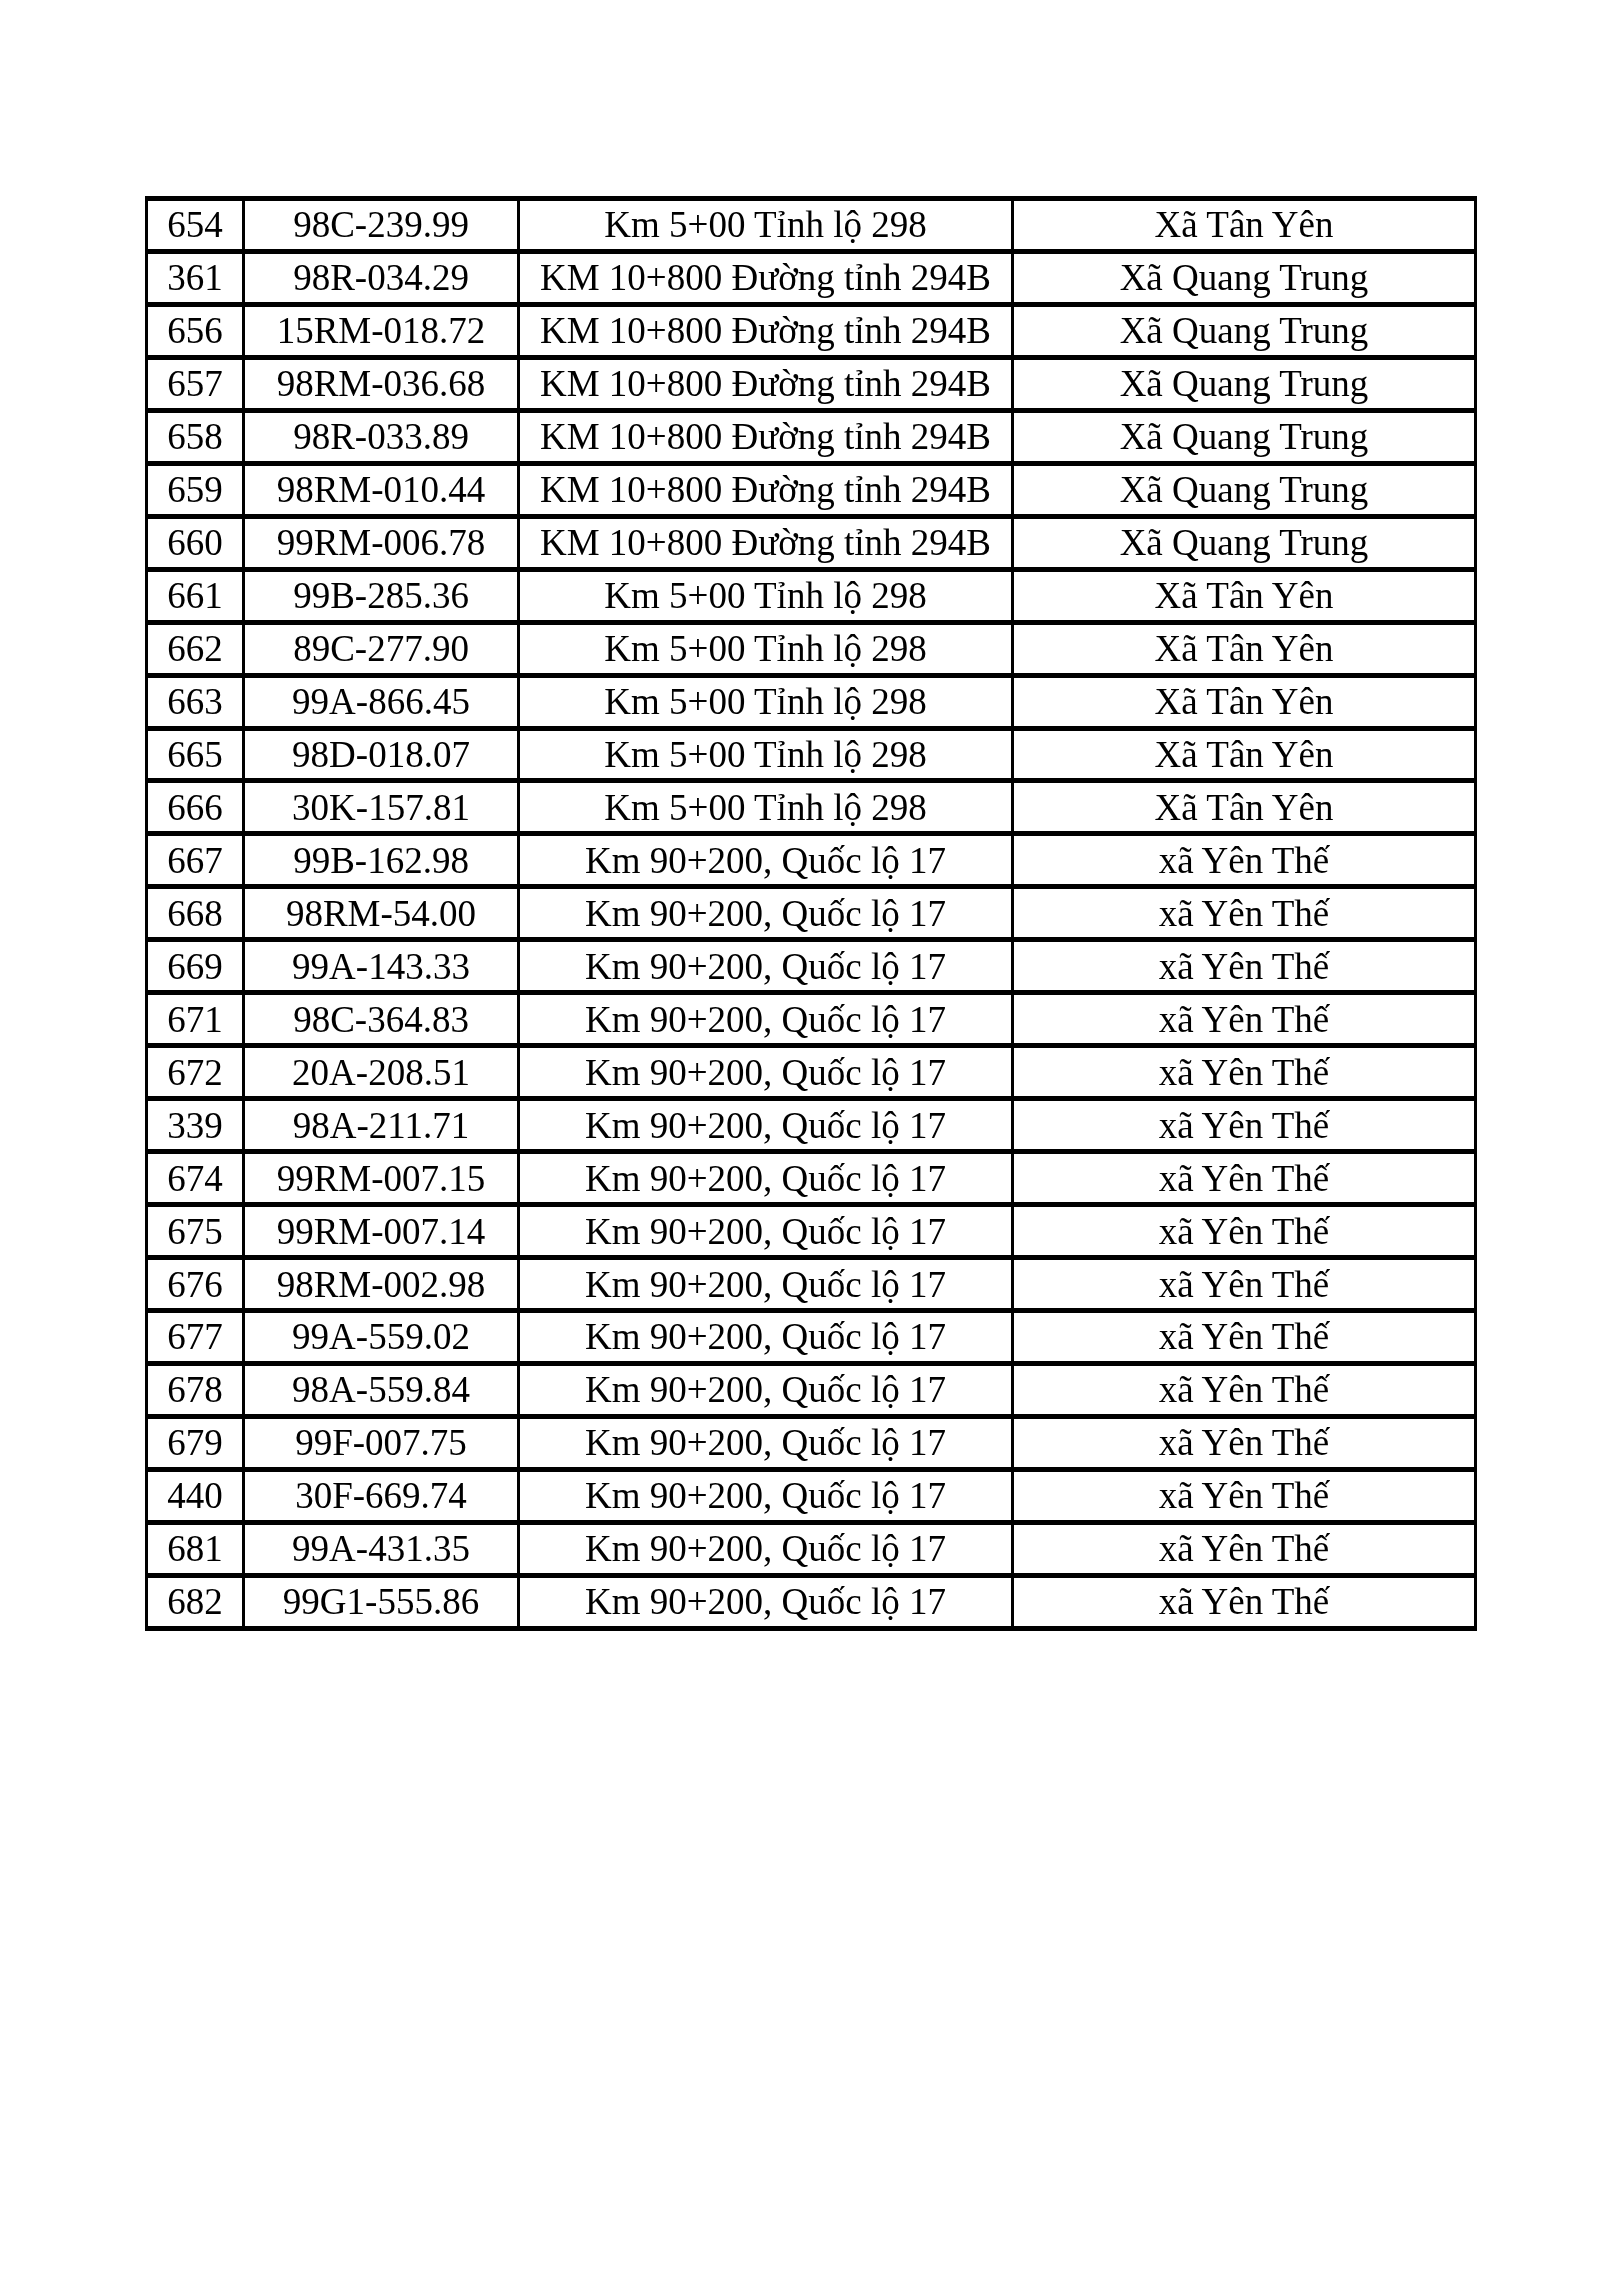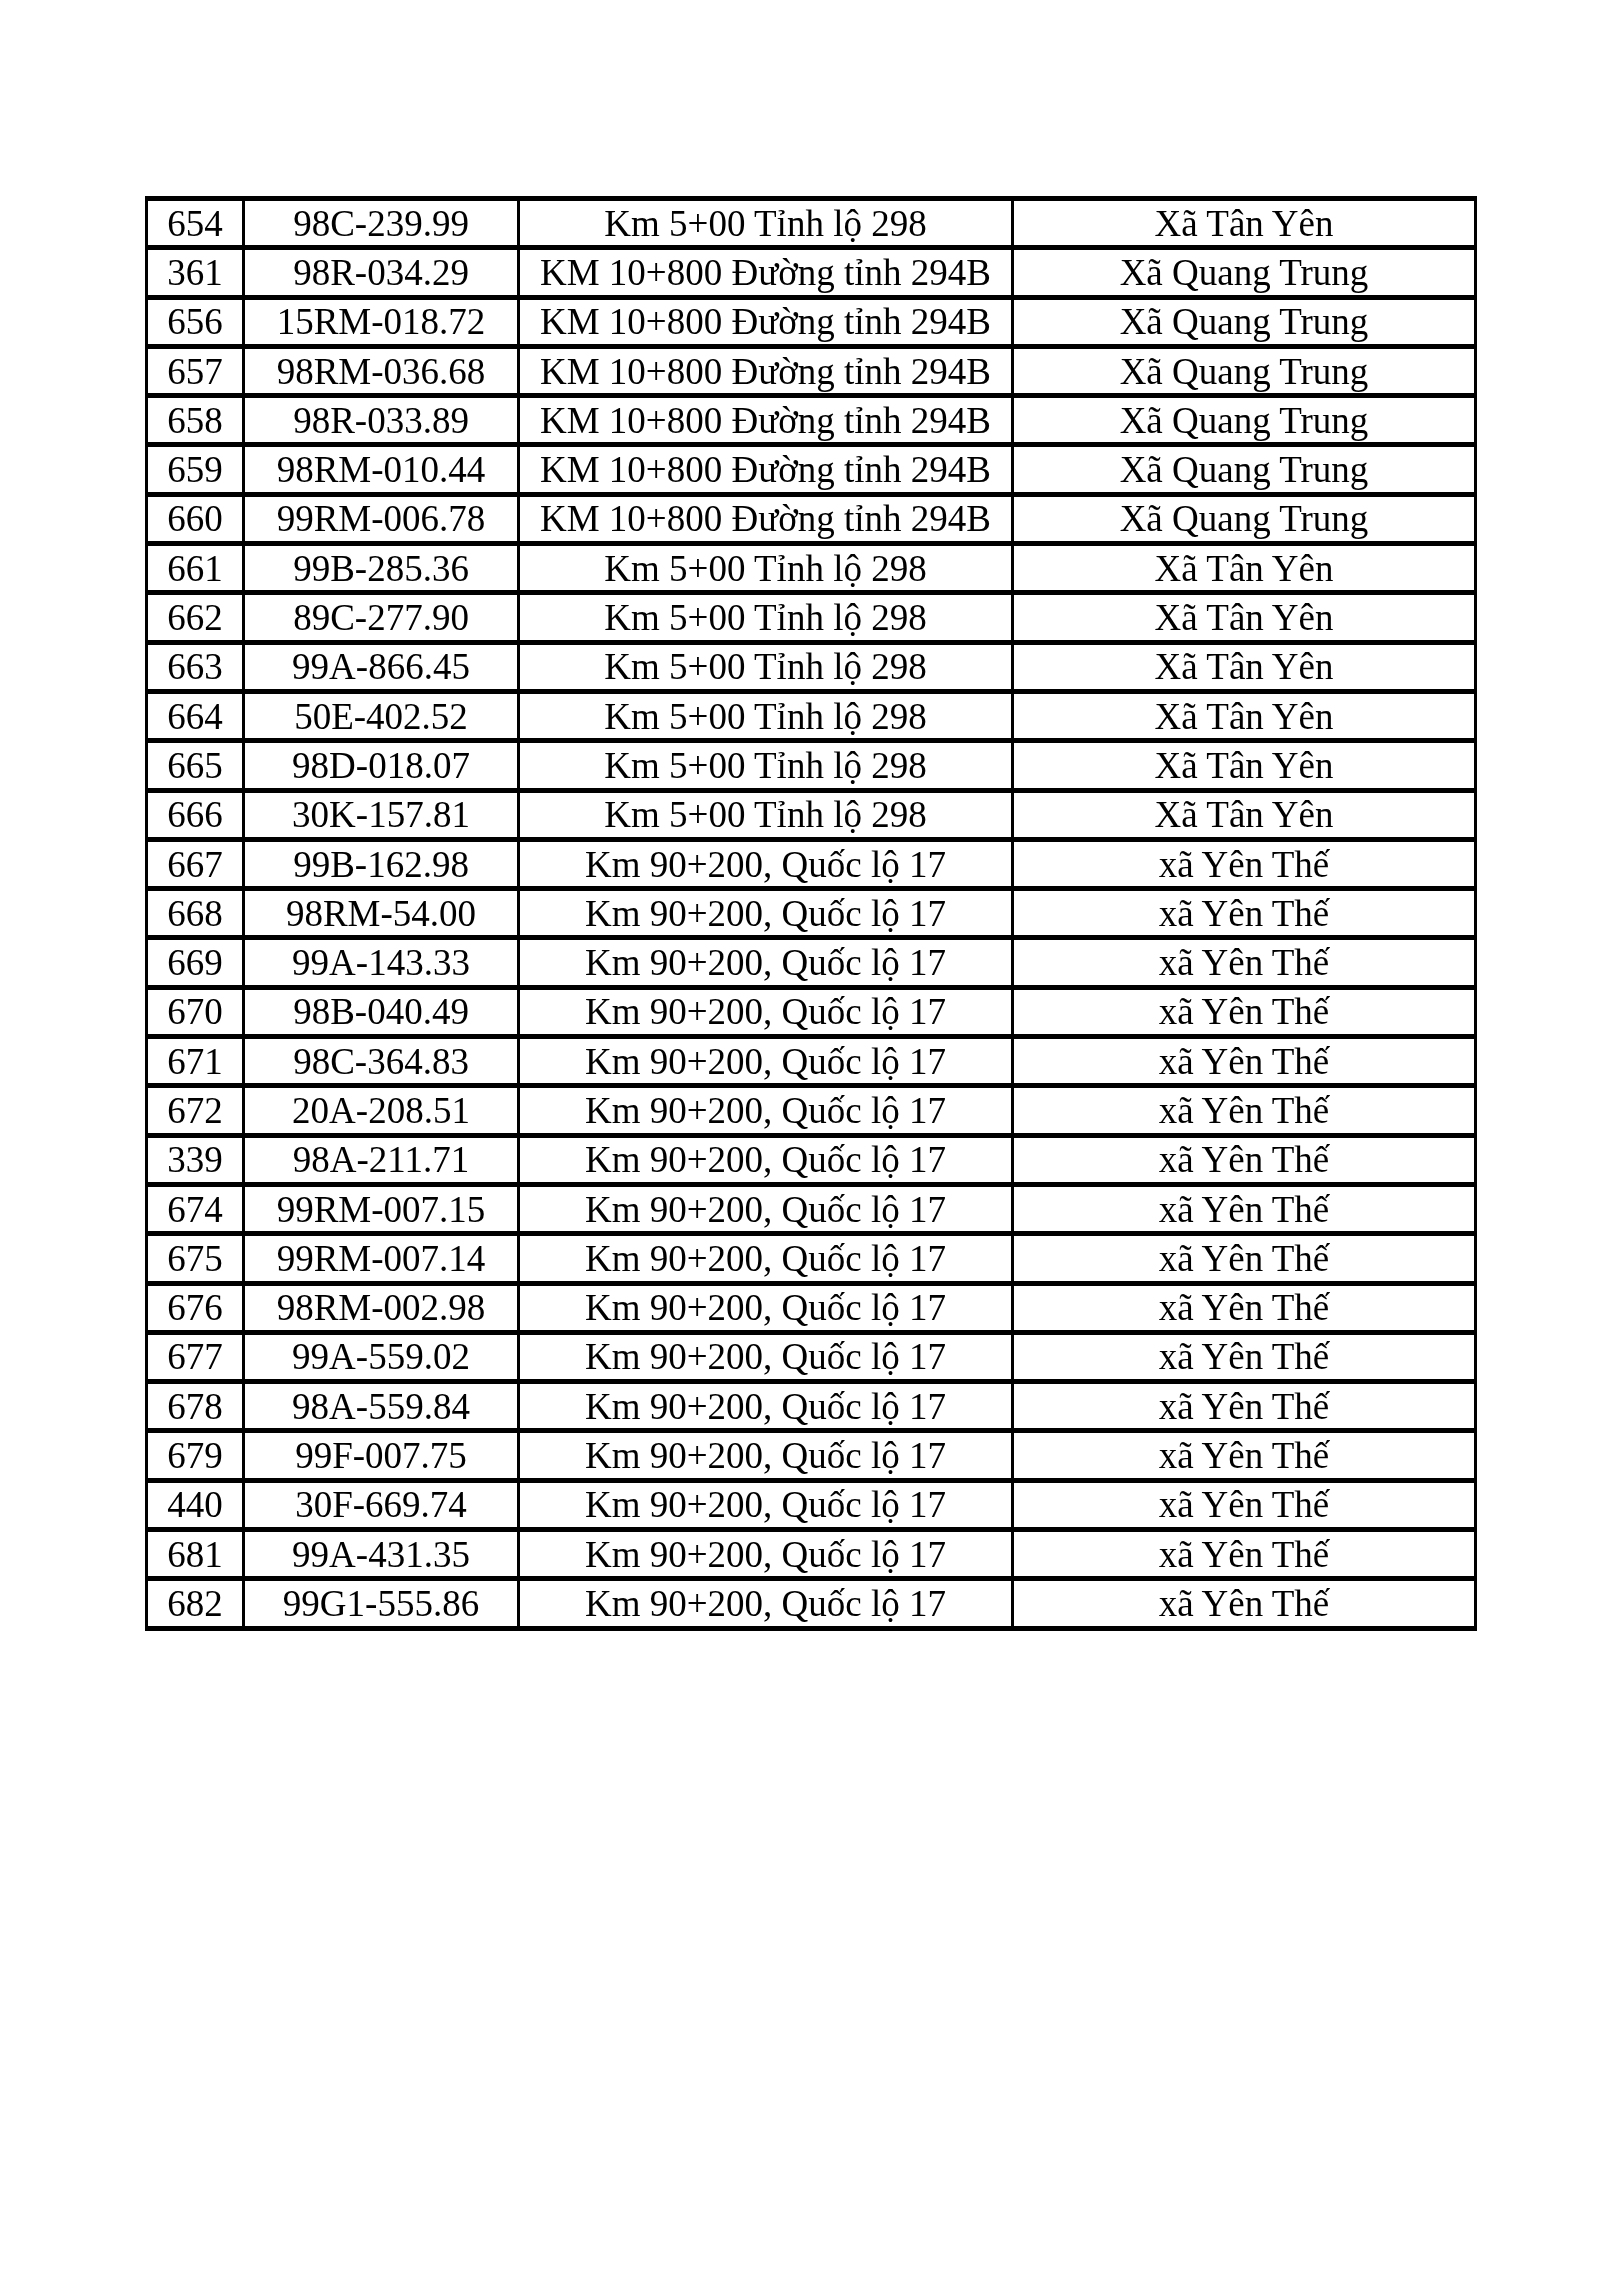--- a/index.html
+++ b/index.html
@@ -110,26 +110,20 @@
             <td>Km 5+00 Tỉnh lộ 298</td>
             <td>Xã Tân Yên</td>
           </tr>
           <tr>
             <td>663</td>
             <td>99A-866.45</td>
             <td>Km 5+00 Tỉnh lộ 298</td>
             <td>Xã Tân Yên</td>
           </tr>
           <tr>
-            <td>664</td>
-            <td>50E-402.52</td>
-            <td>Km 5+00 Tỉnh lộ 298</td>
-            <td>Xã Tân Yên</td>
-          </tr>
-          <tr>
             <td>665</td>
             <td>98D-018.07</td>
             <td>Km 5+00 Tỉnh lộ 298</td>
             <td>Xã Tân Yên</td>
           </tr>
           <tr>
             <td>666</td>
             <td>30K-157.81</td>
             <td>Km 5+00 Tỉnh lộ 298</td>
             <td>Xã Tân Yên</td>
@@ -142,26 +136,20 @@
           </tr>
           <tr>
             <td>668</td>
             <td>98RM-54.00</td>
             <td>Km 90+200, Quốc lộ 17</td>
             <td>xã Yên Thế</td>
           </tr>
           <tr>
             <td>669</td>
             <td>99A-143.33</td>
-            <td>Km 90+200, Quốc lộ 17</td>
-            <td>xã Yên Thế</td>
-          </tr>
-          <tr>
-            <td>670</td>
-            <td>98B-040.49</td>
             <td>Km 90+200, Quốc lộ 17</td>
             <td>xã Yên Thế</td>
           </tr>
           <tr>
             <td>671</td>
             <td>98C-364.83</td>
             <td>Km 90+200, Quốc lộ 17</td>
             <td>xã Yên Thế</td>
           </tr>
           <tr>

